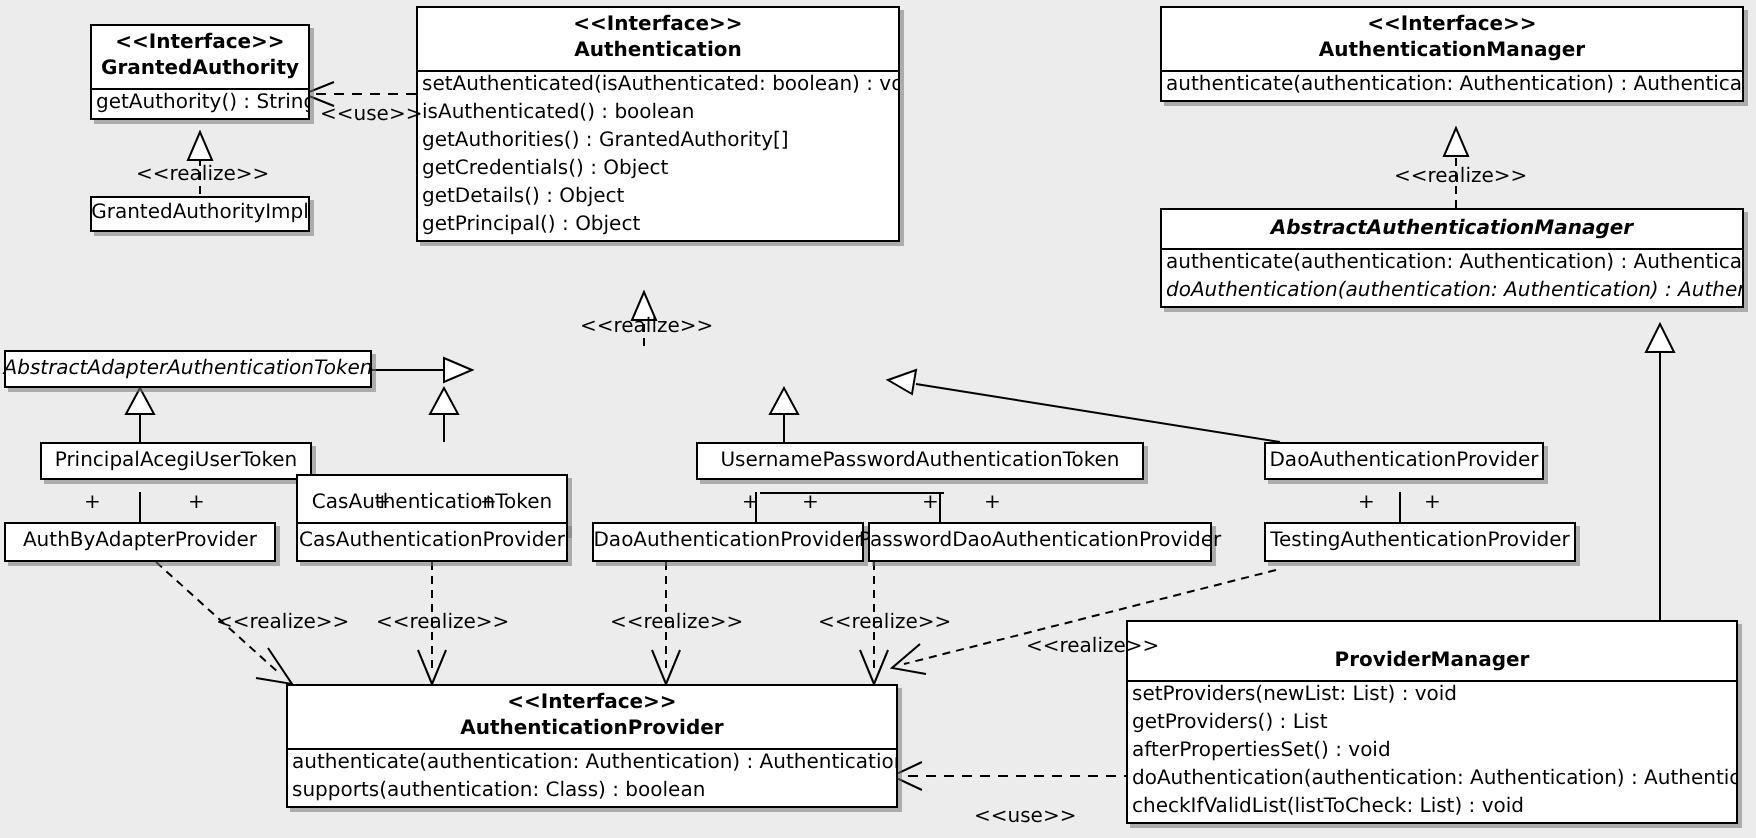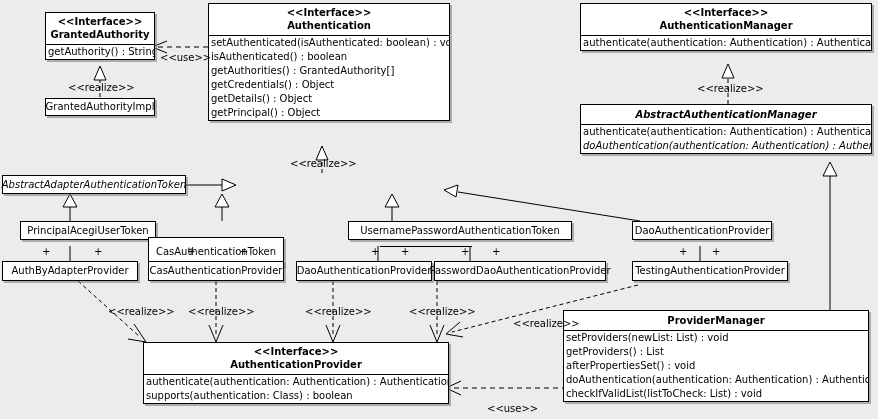--- a/index.html
+++ b/index.html
@@ -280,21 +280,21 @@
       <span class="cname">AuthenticationProvider</span>
     </div>
     <div class="sep"></div>
     <div class="ops">
       <div class="op">authenticate(authentication: Authentication) : Authentication</div>
       <div class="op">supports(authentication: Class) : boolean</div>
     </div>
   </div>
 
   <div class="uml" style="left:563px;top:310px;width:306px;">
-    <div class="hdr" style="padding-top:3px;padding-bottom:3px;">
+    <div class="hdr" style="padding-top:13px;padding-bottom:3px;">
       <span class="cname">ProviderManager</span>
     </div>
     <div class="sep"></div>
     <div class="ops">
       <div class="op">setProviders(newList: List) : void</div>
       <div class="op">getProviders() : List</div>
       <div class="op">afterPropertiesSet() : void</div>
       <div class="op">doAuthentication(authentication: Authentication) : Authentication</div>
       <div class="op">checkIfValidList(listToCheck: List) : void</div>
     </div>

